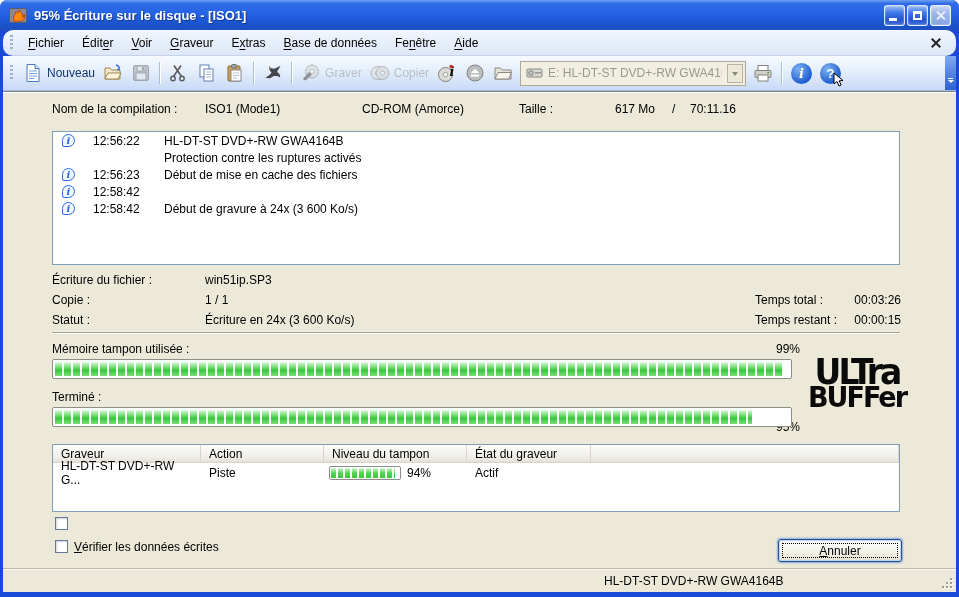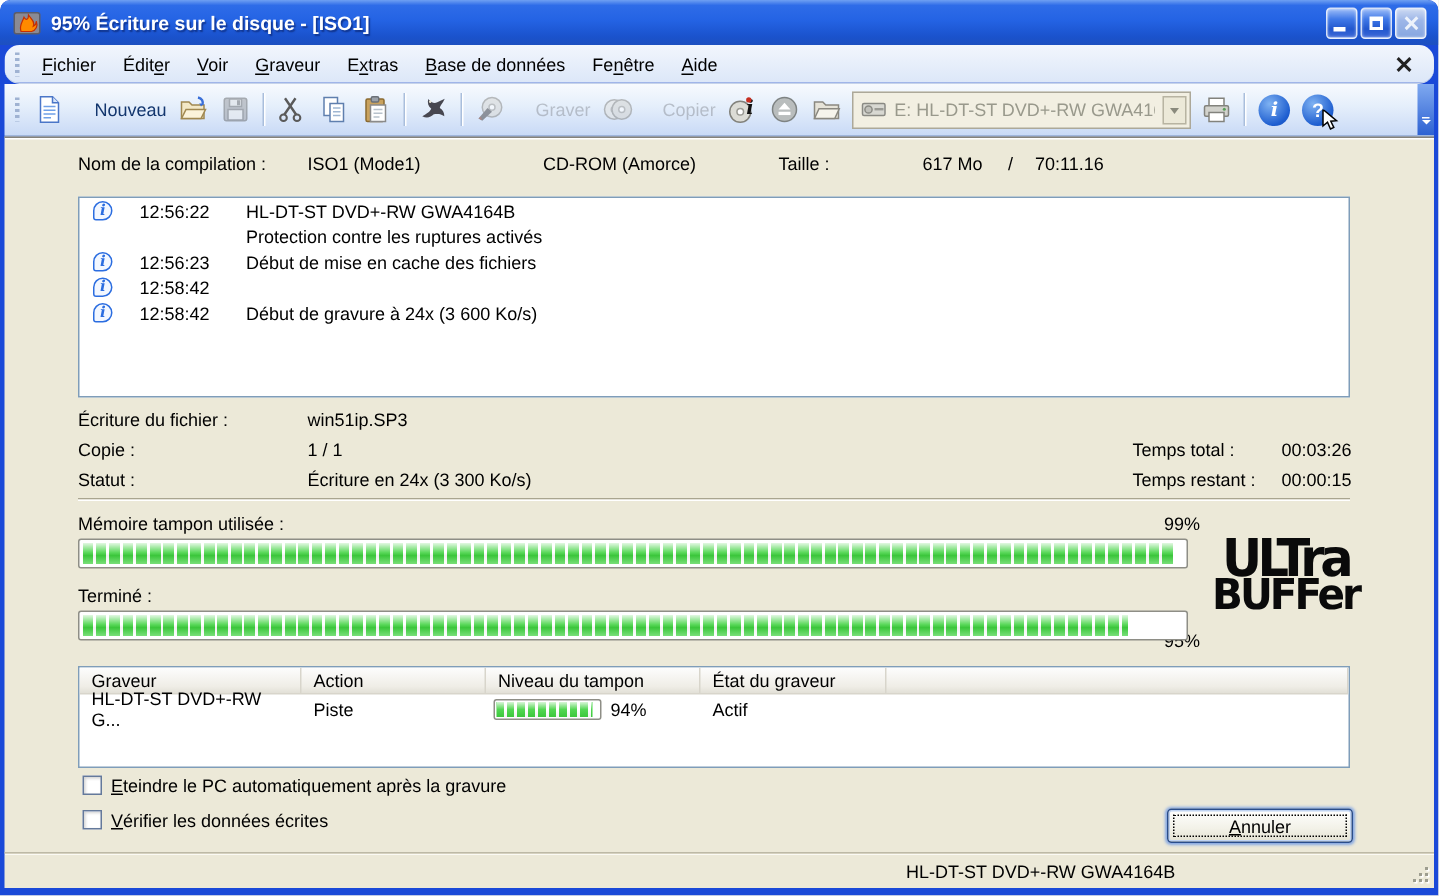--- a/index.html
+++ b/index.html
@@ -34,21 +34,21 @@
 .menu-item { padding:5px 9px; white-space:nowrap; cursor:default; }
 .menu-item u { text-underline-offset:2px; }
 .mdi-close { margin-left:auto; margin-right:14px; position:relative; width:12px; height:12px; }
 .mdi-close::before,.mdi-close::after { content:""; position:absolute; left:5px; top:0; width:2px; height:12px; background:#222; }
 .mdi-close::before{transform:rotate(45deg);} .mdi-close::after{transform:rotate(-45deg);}
 
 
 .toolbar { position:absolute; top:56px; left:3px; right:3px; height:35px;
   background: linear-gradient(180deg,#F7FAFE 0%,#E4EEFB 45%,#C9DAF6 100%);
   display:flex; align-items:center; padding-left:5px; border-bottom:1px solid #9FB6DC; }
-.tbtn { height:28px; display:flex; align-items:center; gap:20px; padding:0 4px; border-radius:3px; flex:0 0 auto; }
+.tbtn { height:28px; display:flex; align-items:center; gap:4px; padding:0 4px; border-radius:3px; flex:0 0 auto; }
 .tbtn.disabled { opacity:.55; filter:grayscale(55%); }
 .tlabel { color:#13366E; white-space:nowrap; }
 .tbtn.disabled .tlabel { color:#8D99AE; }
 .tsep { width:2px; height:22px; border-left:1px solid #A9BEDC; border-right:1px solid #fff; margin:0 4px; flex:0 0 auto; }
 .ticon { width:20px; height:20px; display:block; }
 .combo { width:226px; height:25px; margin:0 3px; background:#F2EFE2; border:1px solid #ACA899;
   display:flex; align-items:center; gap:5px; padding:0 2px 0 5px; color:#99998C; flex:0 0 auto; }
 .combo-label { white-space:nowrap; overflow:hidden; flex:1; }
 .combo-arrowbox { width:16px; height:19px; background:#ECE9D8; border:1px solid #B8B4A2; display:flex; align-items:center; justify-content:center; }
 .combo-arrow { width:0; height:0; border:3px solid transparent; border-top:4px solid #8A8A7C; margin-top:4px; }
@@ -365,21 +365,21 @@
         <div class="cell-time">12:58:42</div>
         <div class="cell-event">Début de gravure à 24x (3 600 Ko/s)</div>
       </div>
     </div>
 
     <span class="abs" style="left:49px; top:181px;">Écriture du fichier :</span>
     <span class="abs" style="left:202px; top:181px;">win51ip.SP3</span>
     <span class="abs" style="left:49px; top:201px;">Copie :</span>
     <span class="abs" style="left:202px; top:201px;">1 / 1</span>
     <span class="abs" style="left:49px; top:221px;">Statut :</span>
-    <span class="abs" style="left:202px; top:221px;">Écriture en 24x (3 300 Ko/s)</span>
+    <span class="abs" style="left:202px; top:221px;">Écriture en 24x (3 600 Ko/s)</span>
 
     <span class="abs" style="left:752px; top:201px;">Temps total :</span>
     <span class="abs" style="left:838px; top:201px; width:60px; text-align:right;">00:03:26</span>
     <span class="abs" style="left:752px; top:221px;">Temps restant :</span>
     <span class="abs" style="left:838px; top:221px; width:60px; text-align:right;">00:00:15</span>
 
     <div class="groove" style="top:240px;"></div>
 
     <span class="abs" style="left:49px; top:250px;">Mémoire tampon utilisée :</span>
     <span class="abs pct" style="left:751px; top:250px;">99%</span>
@@ -415,21 +415,20 @@
             </span>
           <span>94%</span>
         </div>
         <div>Actif</div>
         <div></div>
       </div>
     </div>
 
     <div class="chk" style="top:424px;">
       <span class="chk-box"></span>
-      <span><u>E</u>teindre le PC automatiquement après la gravure</span>
     </div>
     <div class="chk" style="top:447px;">
       <span class="chk-box"></span>
       <span><u>V</u>érifier les données écrites</span>
     </div>
 
     <div class="cancel-btn">
       <span><u>A</u>nnuler</span>
     </div>
   </div>

